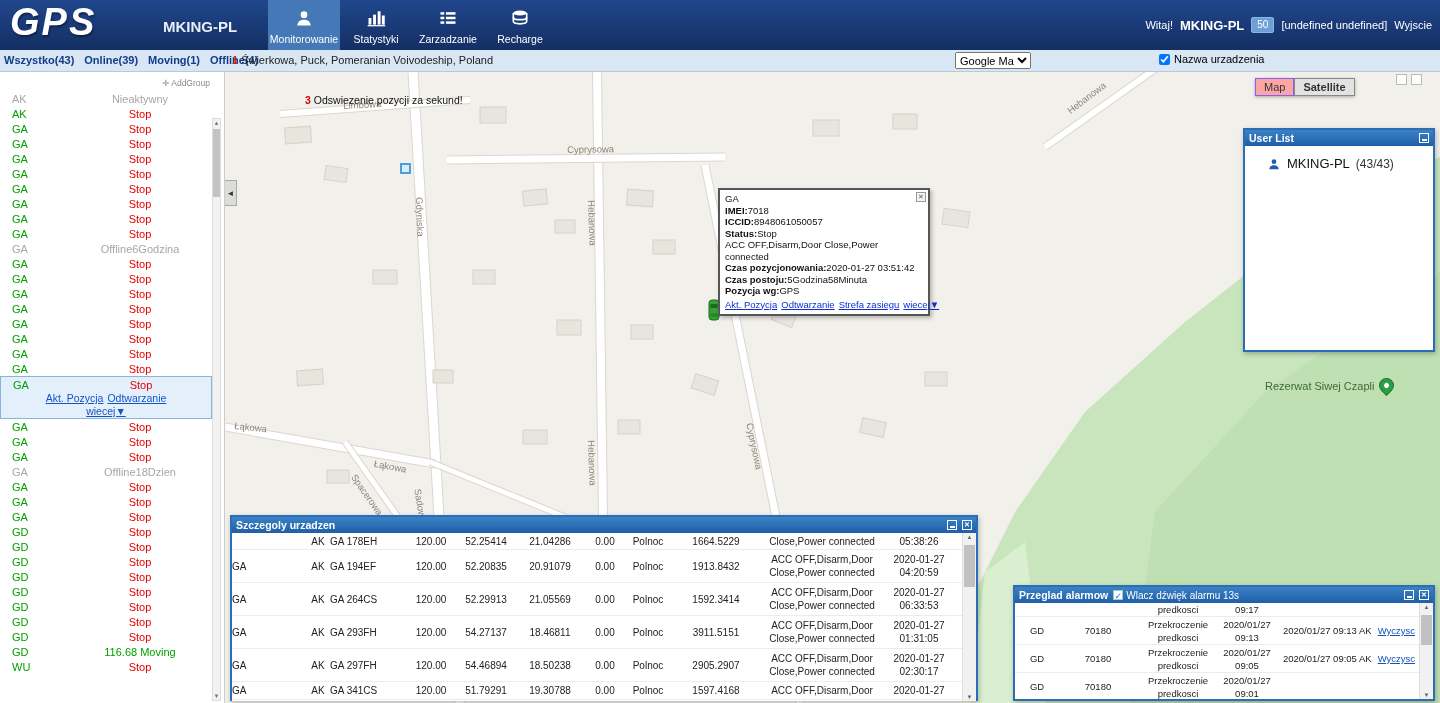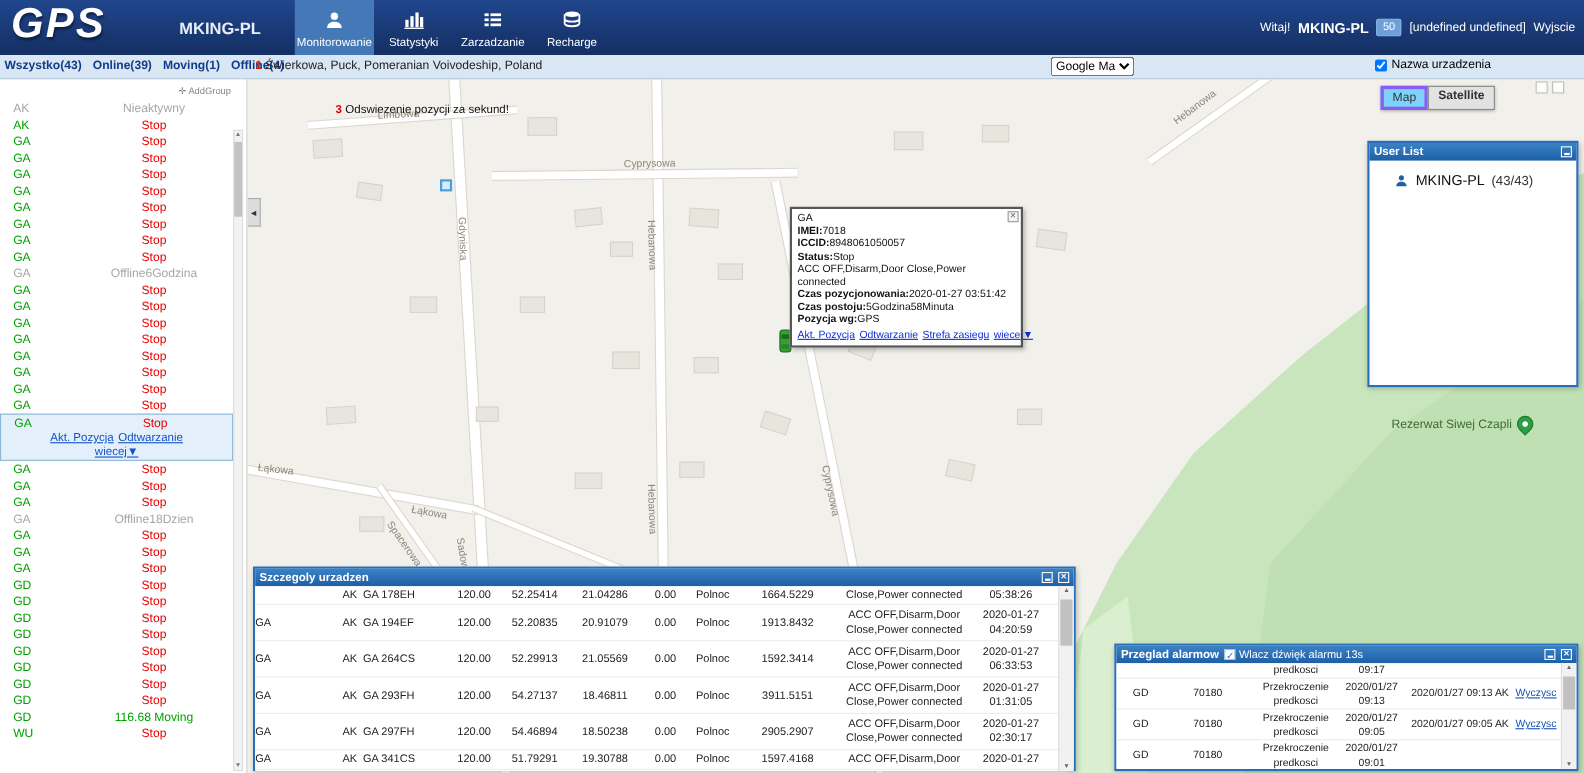--- a/index.html
+++ b/index.html
@@ -28,21 +28,21 @@
 
   
   .filter-bar { position:absolute; left:0; top:50px; width:1440px; height:22px;
     background:#d9e6f3; border-bottom:1px solid #b7c9dc; z-index:25; font-size:11px; }
   .filter-tabs { position:absolute; left:4px; top:4px; display:flex; gap:10px; }
   .filter-tab { color:#123c8a; font-weight:bold; cursor:pointer; white-space:nowrap; }
   .addr { position:absolute; left:232px; top:4px; color:#222; }
   .addr .addr-no { color:#cc2200; font-weight:bold; margin-right:3px; }
   .map-select { position:absolute; left:955px; top:2px; font-size:11px; height:17px; width:76px;
     font-family:"Liberation Sans",sans-serif; }
-  .namecheck { position:absolute; left:1250px; top:3px; display:flex; align-items:center; gap:4px;justify-content:flex-end; }
+  .namecheck { position:absolute; left:1159px; top:3px; display:flex; align-items:center; gap:4px;justify-content:flex-end; }
   .namecheck input { width:11px; height:11px; }
 
   
   .sidebar { position:absolute; left:0; top:72px; width:225px; height:631px; background:#fff;
     border-right:1px solid #ccc; overflow:hidden; z-index:10; }
   .search-row { display:flex; gap:4px; padding:4px 4px 2px 4px; }
   .search-row input { width:115px; height:17px; border:1px solid #9ab; font-size:10px; padding:0 3px; }
   .search-row button { background:#2f6fbe; color:#fff; border:1px solid #1f5aa0; font-size:10.5px;
     height:17px; padding:0 8px; cursor:pointer; }
   .addgroup-row { text-align:right; padding:0 14px 1px 0; }
@@ -64,21 +64,21 @@
   
   .map { position:absolute; left:225px; top:72px; width:1215px; height:631px;
     background:#f2f0ea; overflow:hidden; z-index:1; }
   .map svg.base { position:absolute; left:0; top:0; }
   .street-label { position:absolute; font-size:9.5px; color:#8d8679; white-space:nowrap;
     transform-origin:left top; }
   .refresh-note { position:absolute; left:80px; top:2px; font-size:10.5px; color:#111; z-index:5;margin-top:20px; }
   .refresh-note .cnt { color:#dd0000; font-weight:bold; margin-right:3px; }
   .map-type { position:absolute; left:1030px; top:6px; display:flex; z-index:5;
     box-shadow:0 1px 3px rgba(0,0,0,.3); font-size:11px; }
-  .map-type .mt-btn { padding:2px 8px; background:#7dd3fc; color:#333; cursor:pointer; border:3px solid #8b5cf6; }
+  .map-type .mt-btn { padding:2px 8px; background:#fca5a5; color:#333; cursor:pointer; border:1px solid #8b5cf6; }
   .map-type .mt-btn.shaded { background:#e2e2e2; border:1px solid #888; font-weight:bold; }
   .map-ctrl-icons { position:absolute; right:18px; top:2px; display:flex; gap:4px; z-index:5; }
   .map-ctrl-icons span { width:11px; height:11px; background:rgba(255,255,255,.85);
     border:1px solid #bbb; display:inline-block; cursor:pointer; }
   .collapse-arrow { position:absolute; left:0; top:108px; width:12px; height:26px; background:#dcdcdc;
     border:1px solid #aaa; border-left:none; font-size:8px; color:#333; display:flex;
     align-items:center; justify-content:center; cursor:pointer; z-index:5; }
   .mini-blue { position:absolute; left:175px; top:91px; width:11px; height:11px;
     background:#d6ecfa; border:2px solid #49a0dc; z-index:4; cursor:pointer; }
   .vehicle { position:absolute; left:481px; top:226px; z-index:5; cursor:pointer; }

